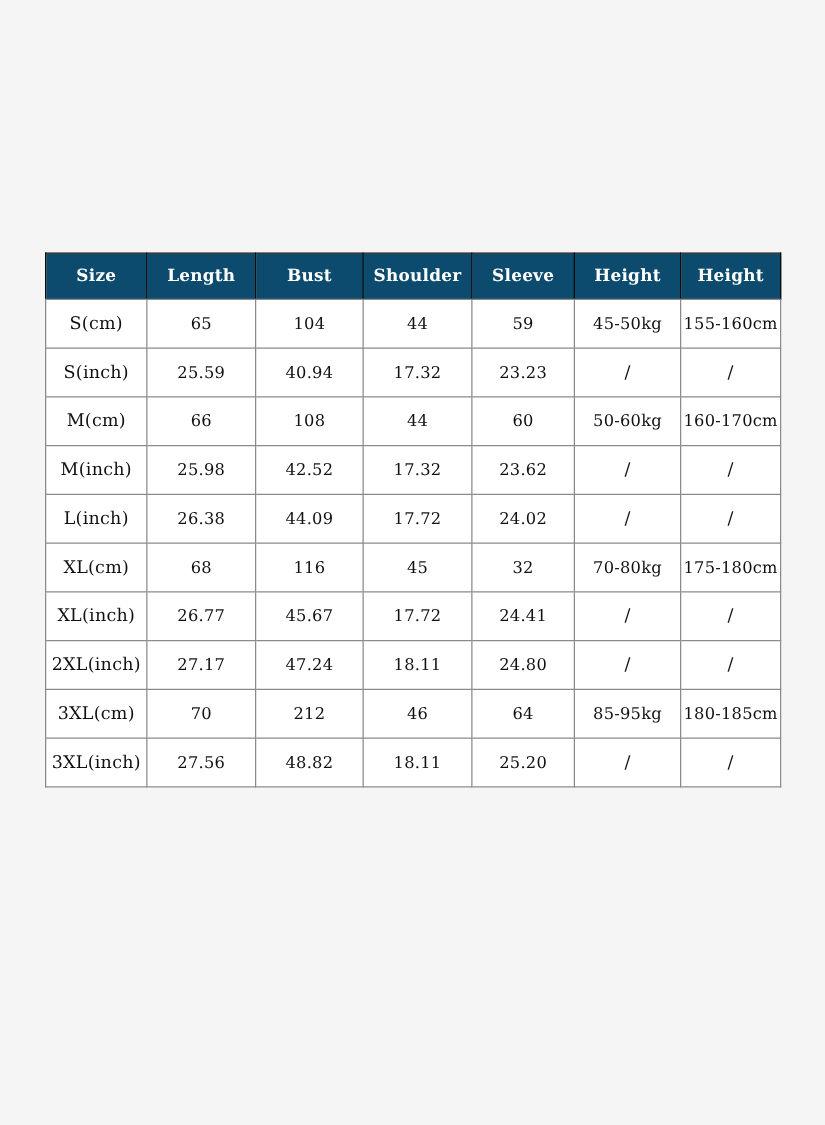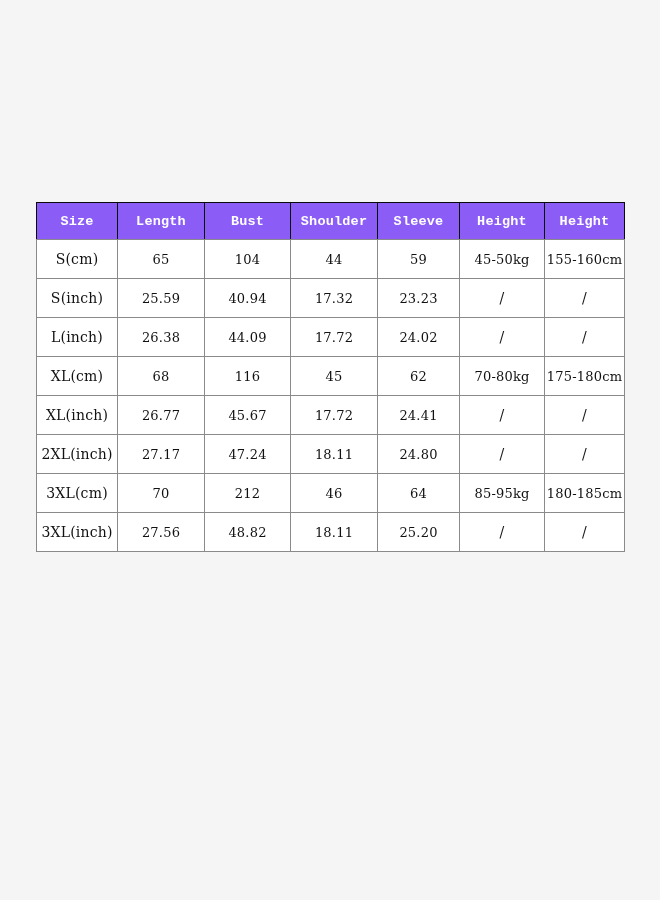--- a/index.html
+++ b/index.html
@@ -39,28 +39,27 @@
     border: 1px solid #8a8a8a;
     text-align: center;
     vertical-align: middle;
     padding: 0;
     font-weight: normal;
     letter-spacing: 0.2px;
   }
 
   
   table.size-chart thead th {
-    background: #8b5cf6;
+    background: #0c4a6e;
     color: #ffffff;
     height: 36px;
     font-size: 13.5px;
     border-color: #0a0a0a;
     border-bottom-color: #8a8a8a;
     font-weight: bold;
-    font-family: Liberation Mono, monospace;
   }
   table.size-chart thead th.col-sep {
     border-left-color: #8a8a8a;
   }
 
   
   table.size-chart tbody td {
     height: 38px;
     font-size: 13px;
     color: #111111;
@@ -123,34 +122,52 @@
         <tr>
           <td class="size-cell">S(inch)</td>
           <td>25.59</td>
           <td>40.94</td>
           <td>17.32</td>
           <td>23.23</td>
           <td class="slash">/</td>
           <td class="slash">/</td>
         </tr>
         <tr>
+          <td class="size-cell">M(cm)</td>
+          <td>66</td>
+          <td>108</td>
+          <td>44</td>
+          <td>60</td>
+          <td>50-60kg</td>
+          <td>160-170cm</td>
+        </tr>
+        <tr>
+          <td class="size-cell">M(inch)</td>
+          <td>25.98</td>
+          <td>42.52</td>
+          <td>17.32</td>
+          <td>23.62</td>
+          <td class="slash">/</td>
+          <td class="slash">/</td>
+        </tr>
+        <tr>
           <td class="size-cell">L(inch)</td>
           <td>26.38</td>
           <td>44.09</td>
           <td>17.72</td>
           <td>24.02</td>
           <td class="slash">/</td>
           <td class="slash">/</td>
         </tr>
         <tr>
           <td class="size-cell">XL(cm)</td>
           <td>68</td>
           <td>116</td>
           <td>45</td>
-          <td>62</td>
+          <td>32</td>
           <td>70-80kg</td>
           <td>175-180cm</td>
         </tr>
         <tr>
           <td class="size-cell">XL(inch)</td>
           <td>26.77</td>
           <td>45.67</td>
           <td>17.72</td>
           <td>24.41</td>
           <td class="slash">/</td>

